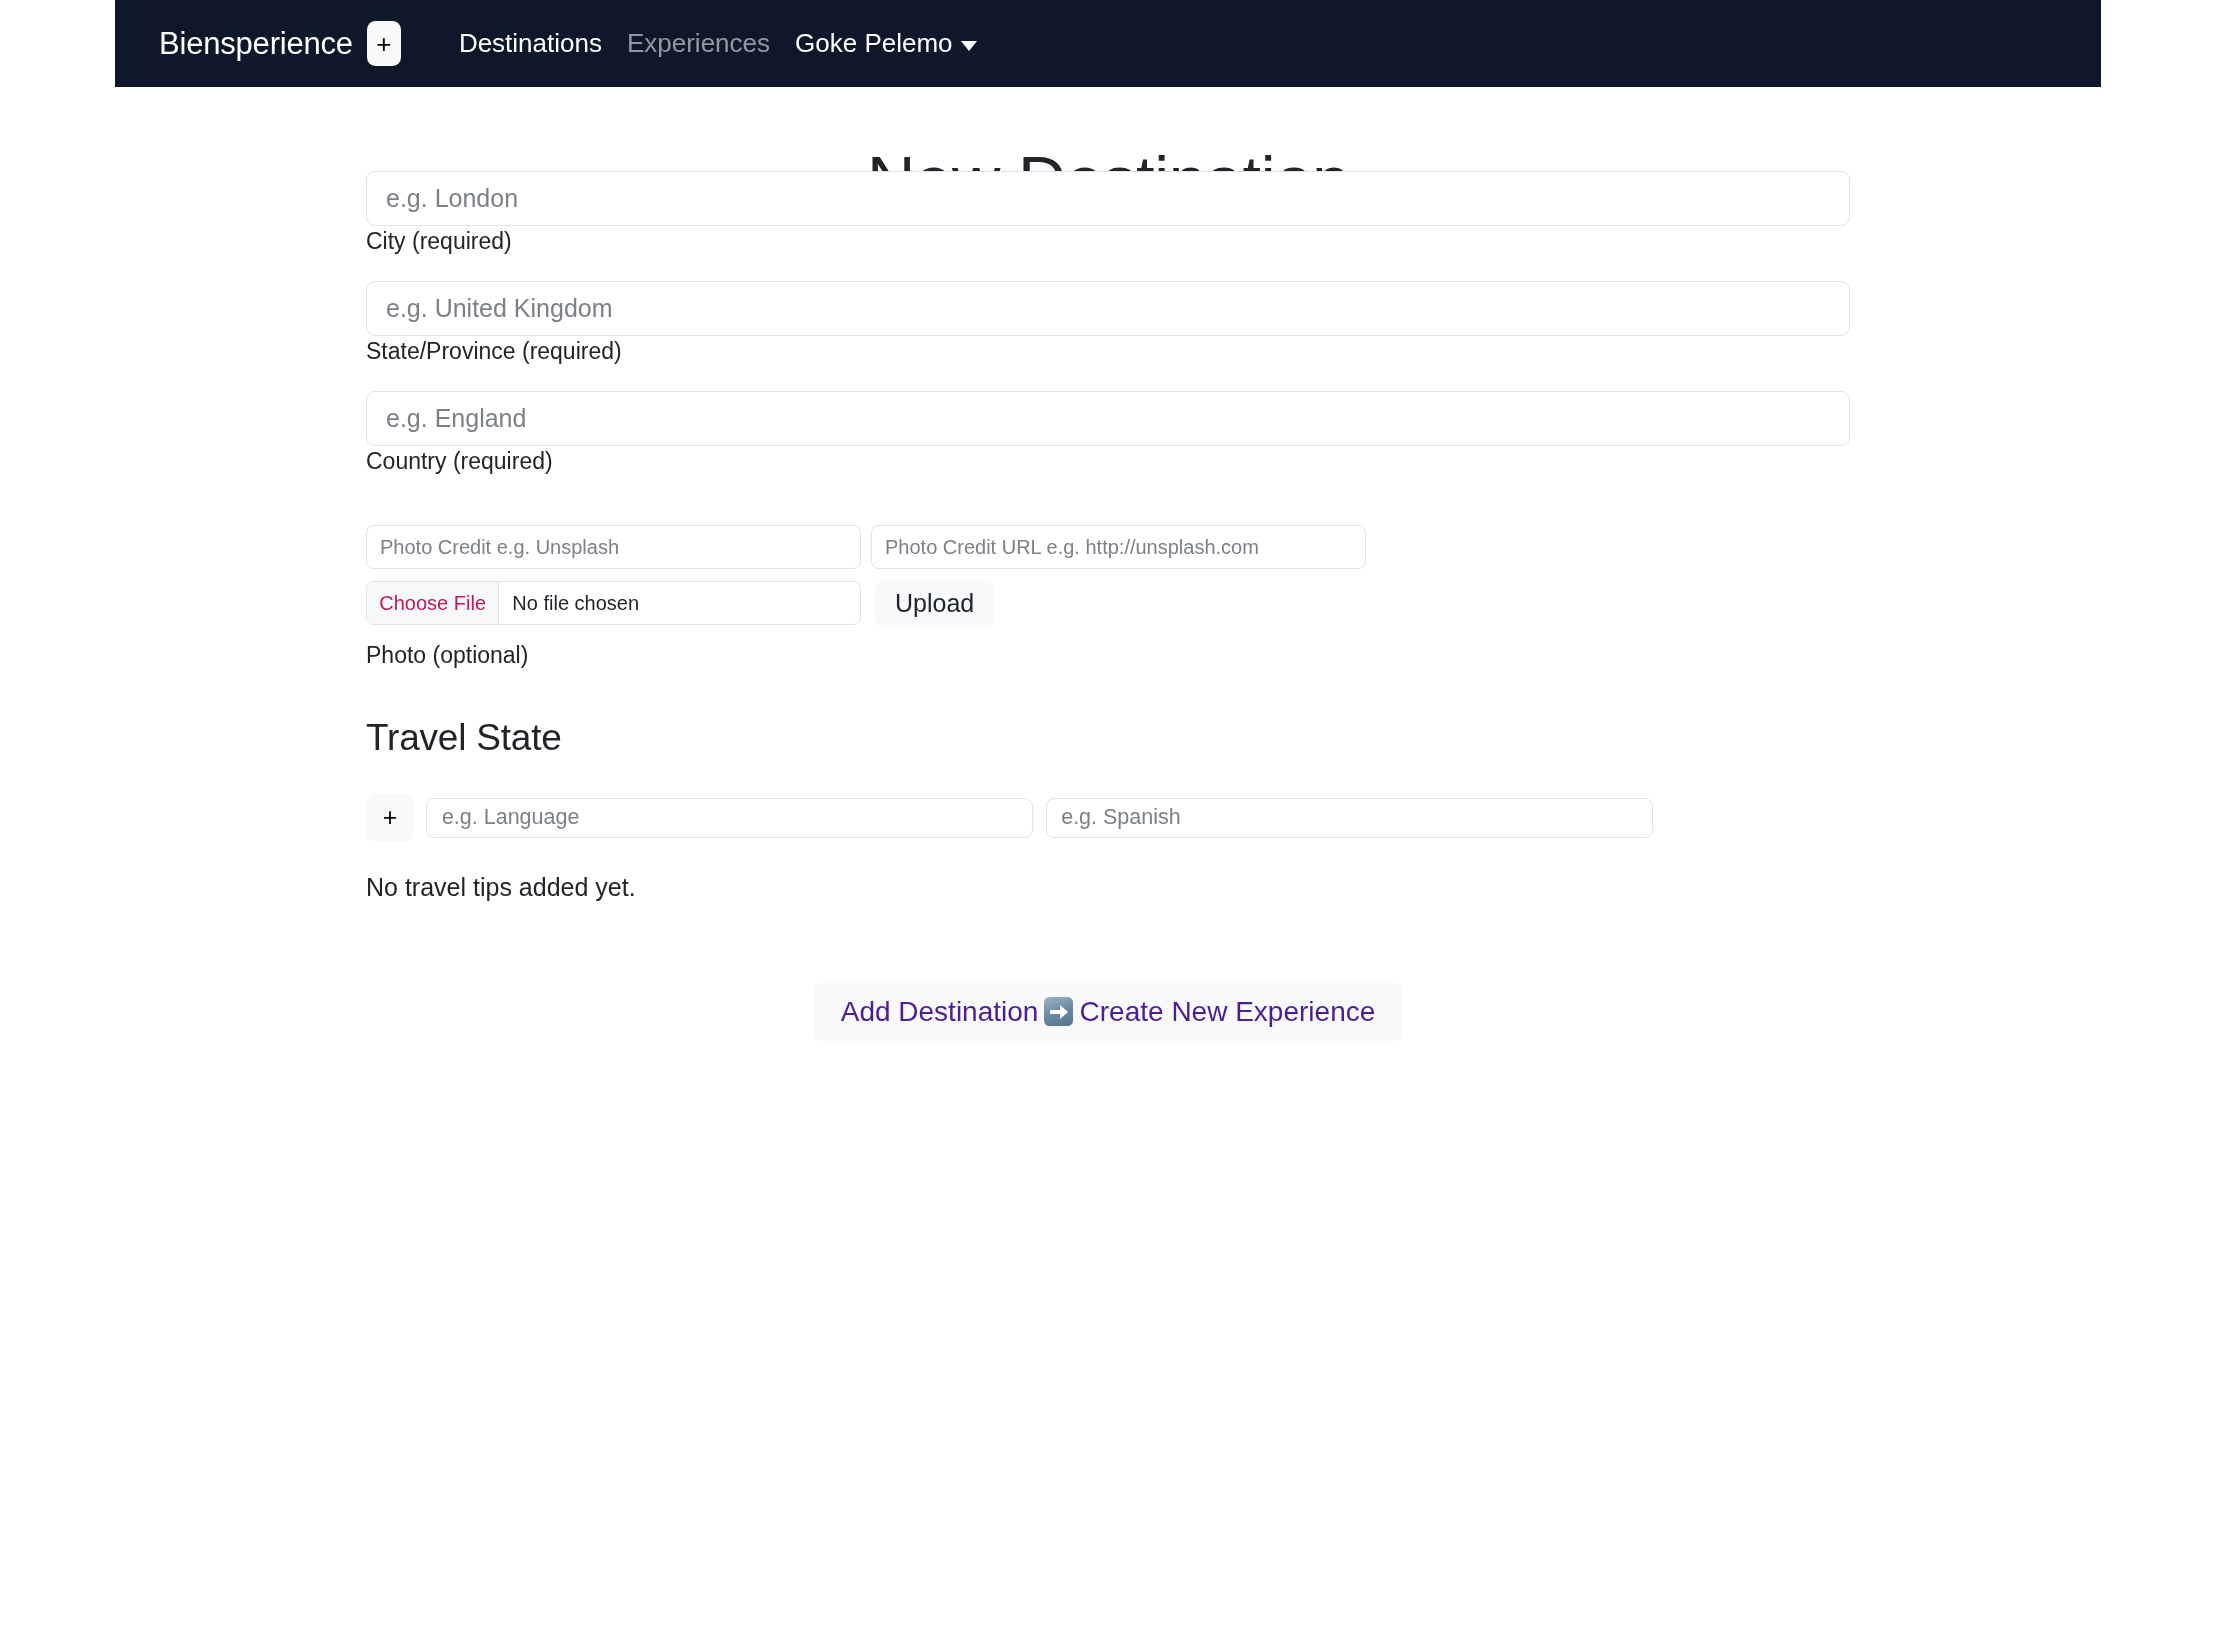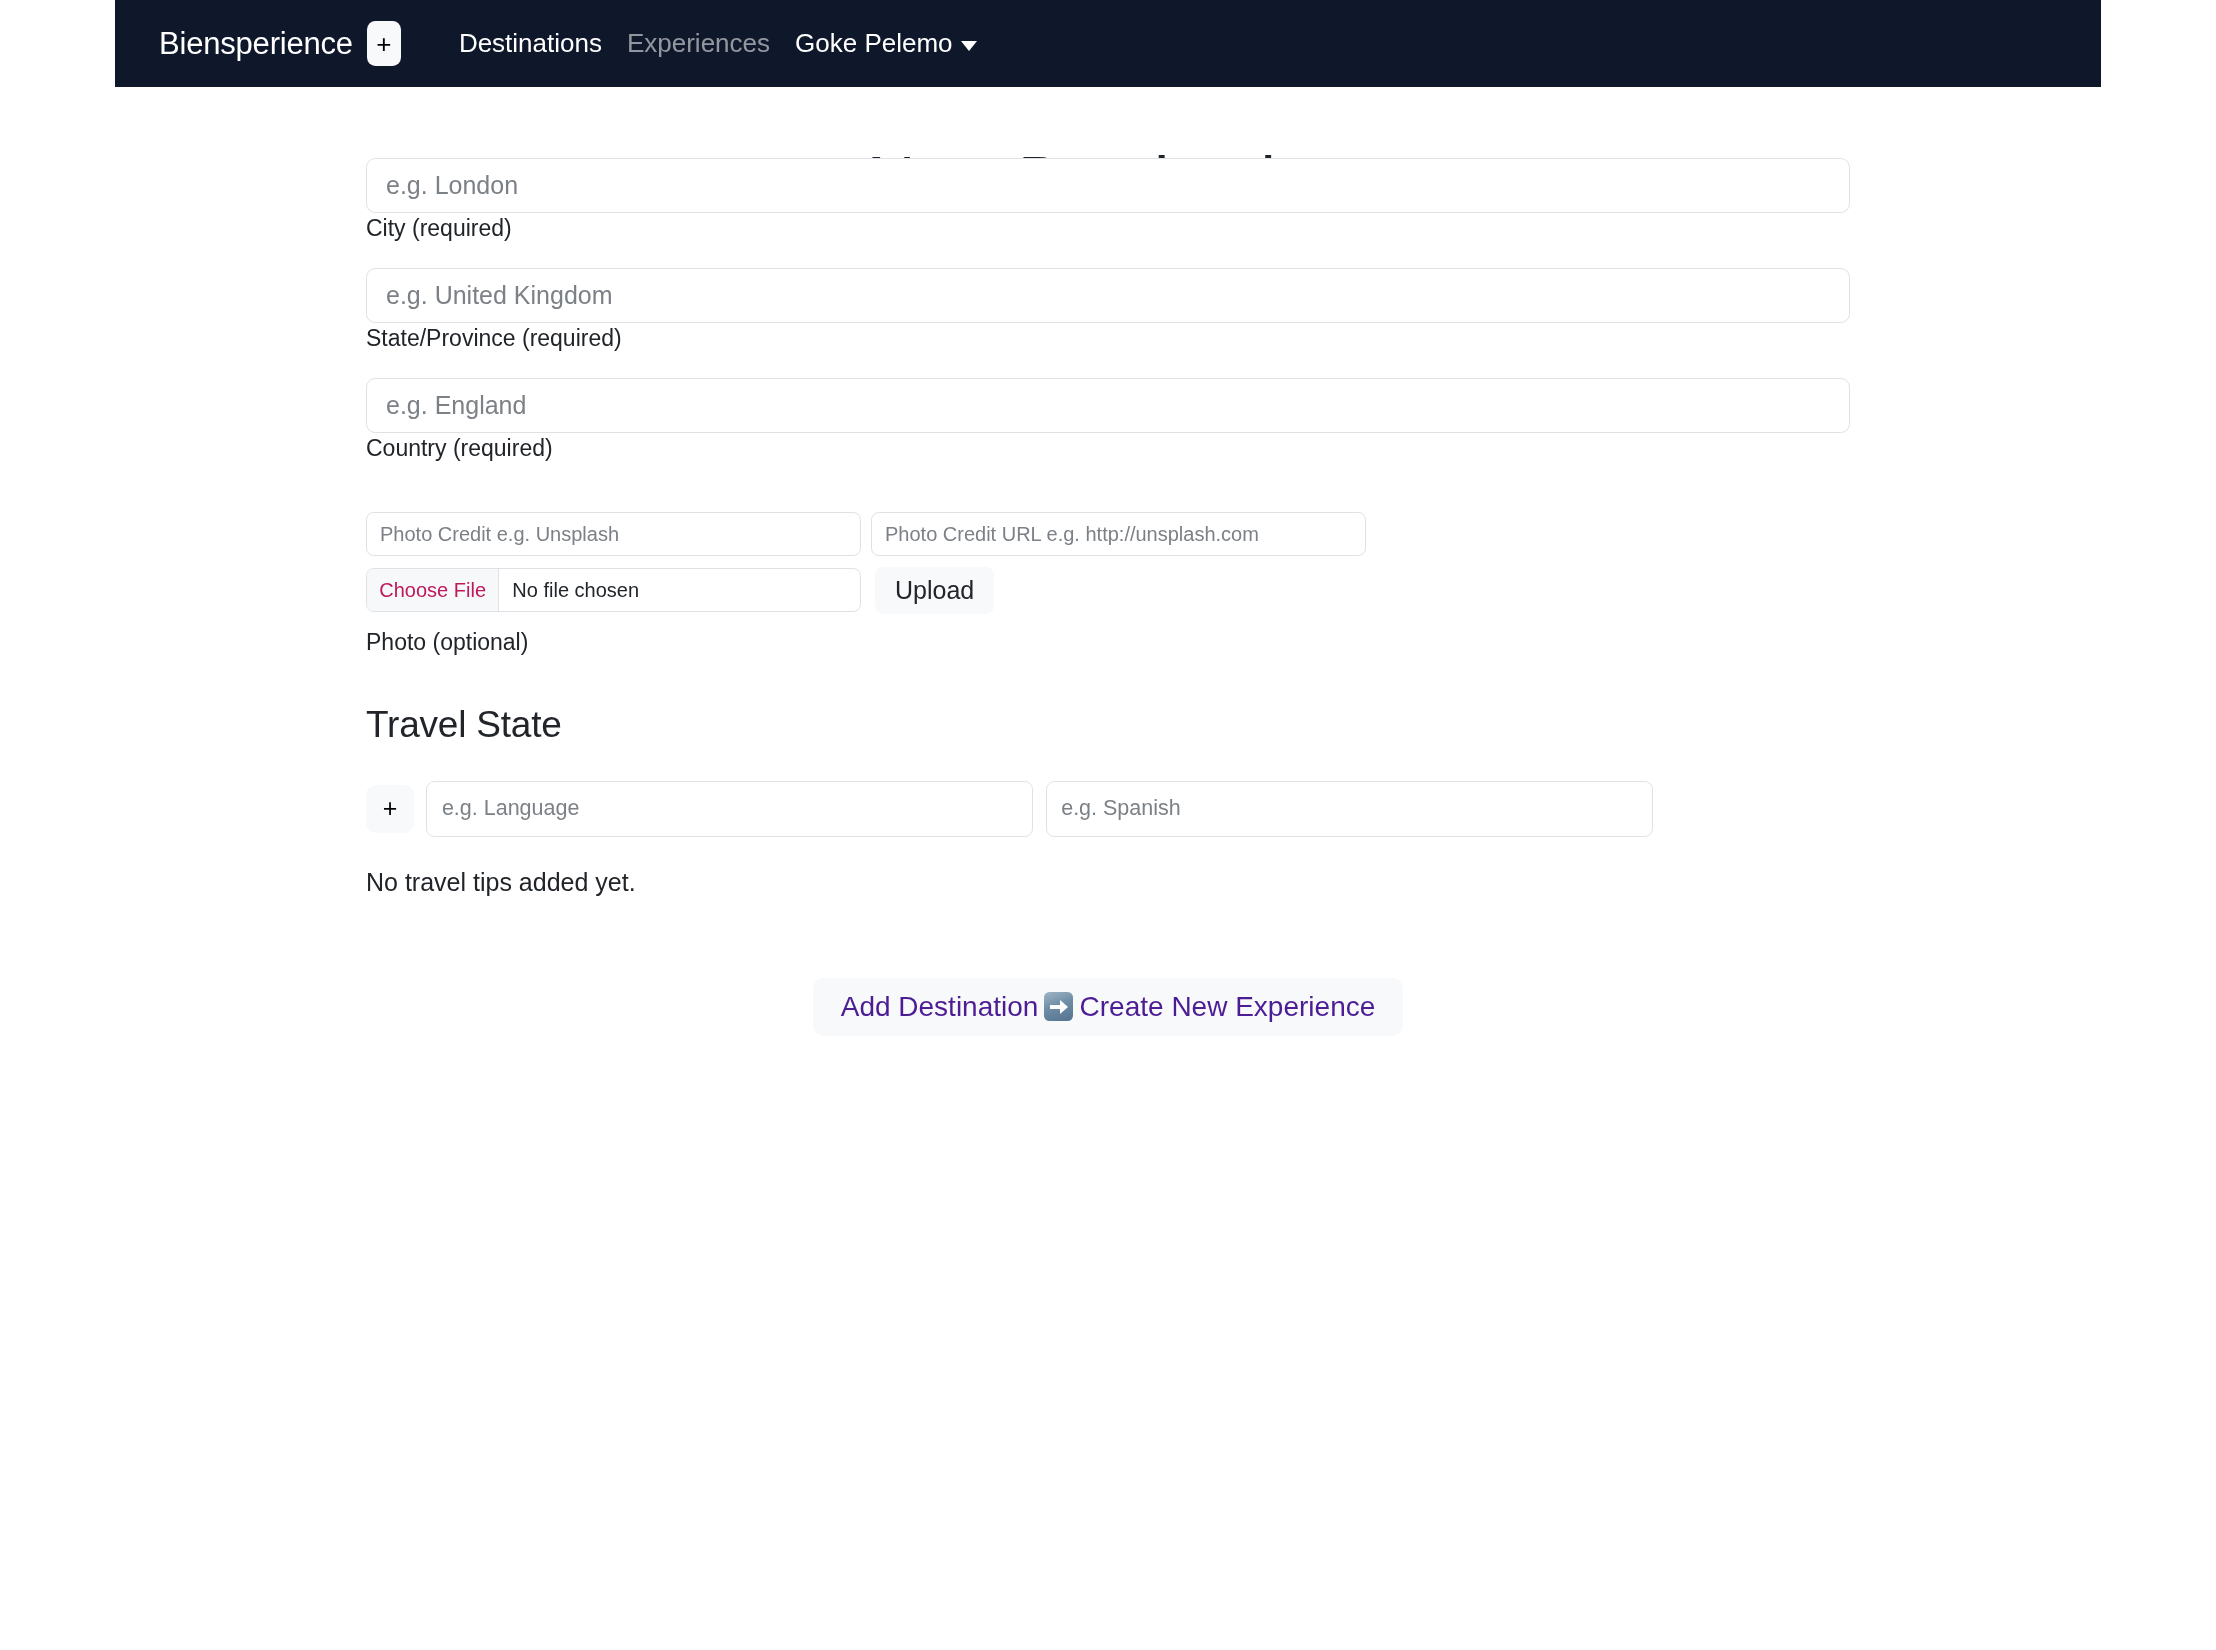--- a/index.html
+++ b/index.html
@@ -112,21 +112,21 @@
     font-size: 67px;
     font-weight: 400;
     color: #212529;
     margin: 54px 0 0 0;
     letter-spacing: -0.4px;
   }
 
   .form-area {
     position: absolute;
     left: 366px;
-    top: 158px;
+    top: 171px;
     width: 1484px;
   }
 
   .field-group {
     margin-bottom: 25px;
   }
   .form-control {
     display: block;
     width: 1484px;
     height: 55px;
@@ -251,21 +251,21 @@
     font-size: 25px;
     color: #000000;
     display: flex;
     align-items: center;
     justify-content: center;
     cursor: pointer;
     padding: 0;
     font-family: "Liberation Sans", sans-serif;
   }
   .tip-input {
-    height: 56px;
+    height: 40px;
     border: 1.2px solid #dee2e6;
     border-radius: 8.4px;
     background: #ffffff;
     font-size: 21.5px;
     font-family: "Liberation Sans", sans-serif;
     color: #212529;
     padding: 0 14.6px;
     outline: none;
   }
   .tip-input::placeholder { color: #7b8187; opacity: 1; }

